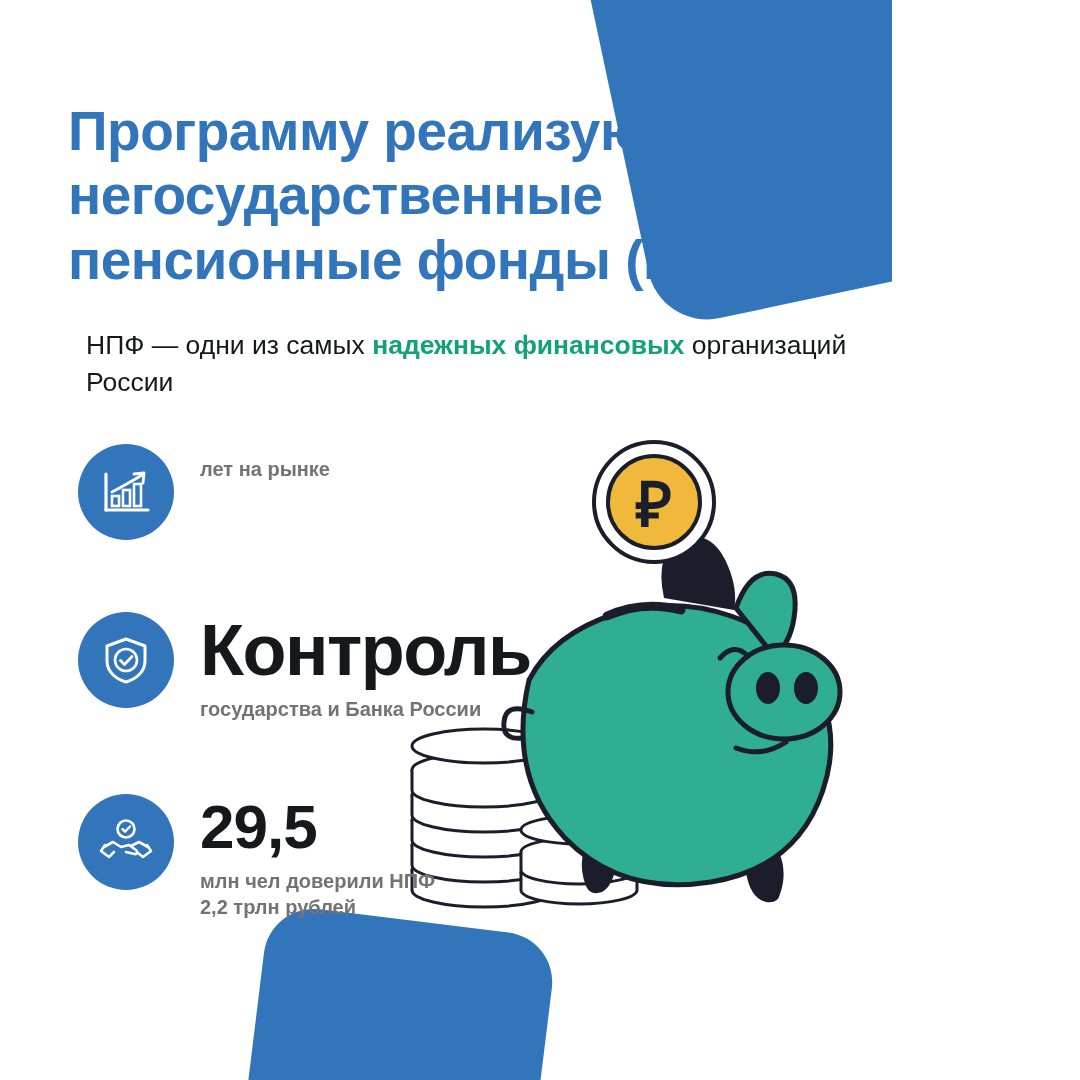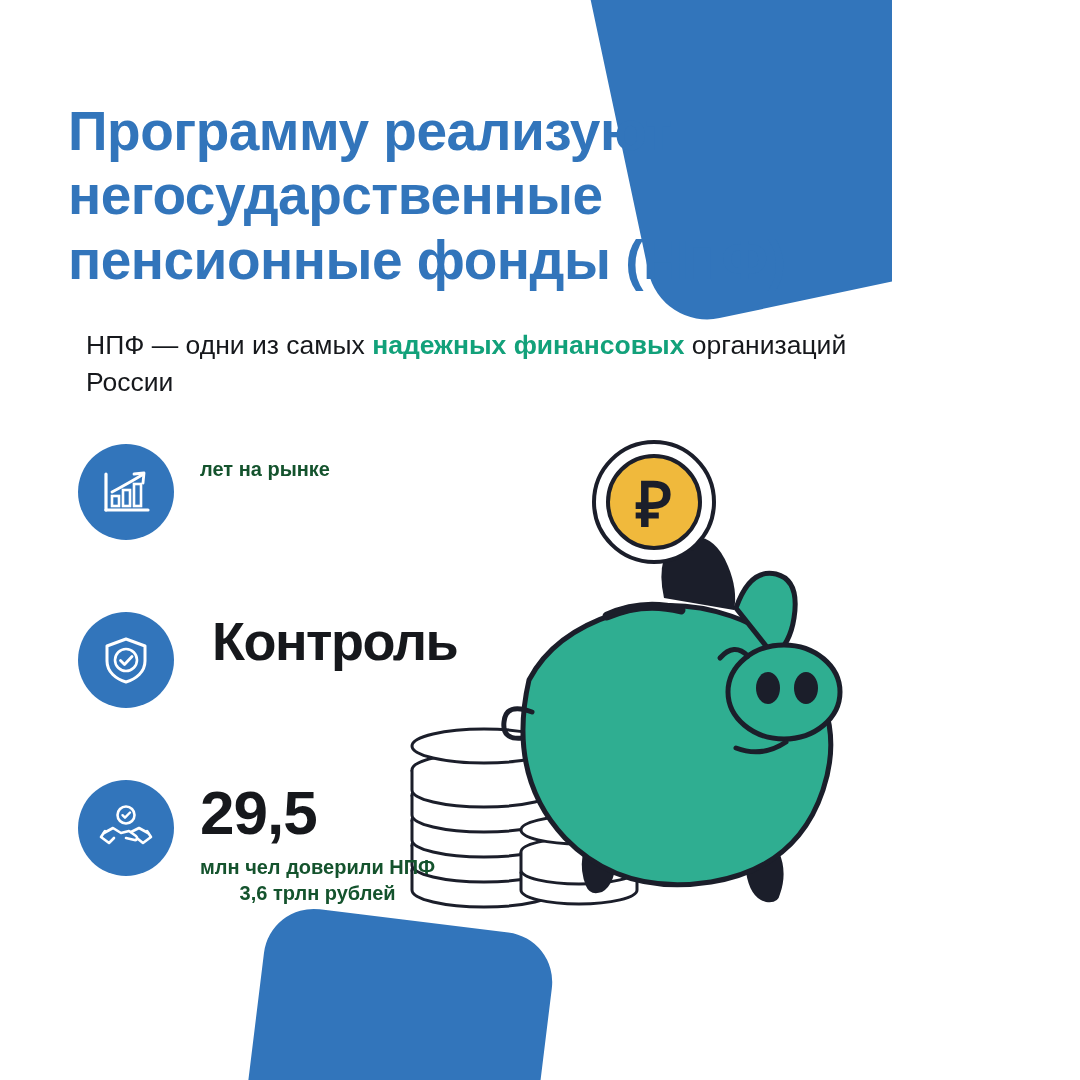--- a/index.html
+++ b/index.html
@@ -104,28 +104,27 @@
   .badge svg { display: block; }
 
   .stat-text { padding-top: 2px; }
   .stat-value {
     font-size: 62px;
     font-weight: bold;
     color: #16181c;
     line-height: 1.0;
     letter-spacing: -1px;
   }
-  .stat-value.word { font-size: 54px; letter-spacing: -1.5px; margin-left: 12px; }
+  .stat-value.word { font-size: 72px; letter-spacing: -1.5px; }
   .stat-caption {
     font-size: 20px;
     font-weight: bold;
-    color: #14532d;
+    color: #737373;
     line-height: 1.3;
     margin-top: 10px;
-    text-align: center;
   }
 
   
   .illustration {
     position: absolute;
     right: 28px;
     top: 430px;
     width: 500px;
     height: 540px;
     z-index: 4;
@@ -165,38 +164,39 @@
     <div class="stat-row">
       <div class="badge">
         <svg width="58" height="58" viewBox="0 0 58 58" fill="none">
           <path d="M29 8 L48 15 V30 C48 41 39 48 29 51 C19 48 10 41 10 30 V15 Z" stroke="#ffffff" stroke-width="3" fill="none" stroke-linejoin="round"></path>
           <circle cx="29" cy="29" r="11" stroke="#ffffff" stroke-width="2.6" fill="none"></circle>
           <path d="M23.5 29.5 L27.5 33.5 L35 25.5" stroke="#ffffff" stroke-width="2.8" stroke-linecap="round" stroke-linejoin="round" fill="none"></path>
         </svg>
       </div>
       <div class="stat-text">
         <div class="stat-value word">Контроль</div>
+        <div class="stat-caption">государства и Банка России</div>
       </div>
     </div>
 
     <div class="stat-row">
       <div class="badge">
         <svg width="60" height="60" viewBox="0 0 60 60" fill="none">
           <circle cx="30" cy="17" r="8.5" stroke="#ffffff" stroke-width="2.6" fill="none"></circle>
           <path d="M26.5 17.2 L29 19.7 L34 14.5" stroke="#ffffff" stroke-width="2.4" stroke-linecap="round" stroke-linejoin="round" fill="none"></path>
           <path d="M8 35 L17 30 L25 35 L33 33 L40 38 C42 39.5 41 42.5 38.5 42 L30 40" stroke="#ffffff" stroke-width="2.6" stroke-linejoin="round" stroke-linecap="round" fill="none"></path>
           <path d="M52 35 L43 30 L35 34" stroke="#ffffff" stroke-width="2.6" stroke-linejoin="round" stroke-linecap="round" fill="none"></path>
           <path d="M9 33 L5 39 L13 45 L18 40" stroke="#ffffff" stroke-width="2.6" stroke-linejoin="round" stroke-linecap="round" fill="none"></path>
           <path d="M51 33 L55 39 L47 45 L42 41" stroke="#ffffff" stroke-width="2.6" stroke-linejoin="round" stroke-linecap="round" fill="none"></path>
         </svg>
       </div>
       <div class="stat-text">
         <div class="stat-value">29,5</div>
         <div class="stat-caption" style="white-space:pre-line;">млн чел доверили НПФ
-3,6 трлн рублей</div>
+2,2 трлн рублей</div>
       </div>
     </div>
 
   </div>
 
   <div class="illustration">
     <svg width="500" height="540" viewBox="0 0 500 540" fill="none">
 
       <g stroke="#1b1e2a" stroke-width="3" fill="#ffffff">
         <ellipse cx="120" cy="440" rx="72" ry="17"></ellipse>

